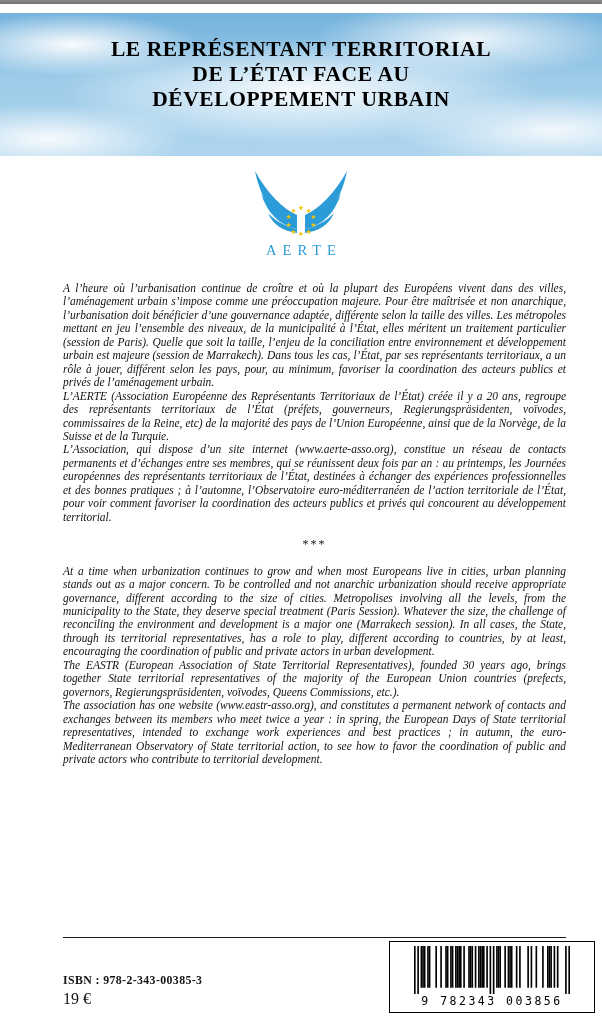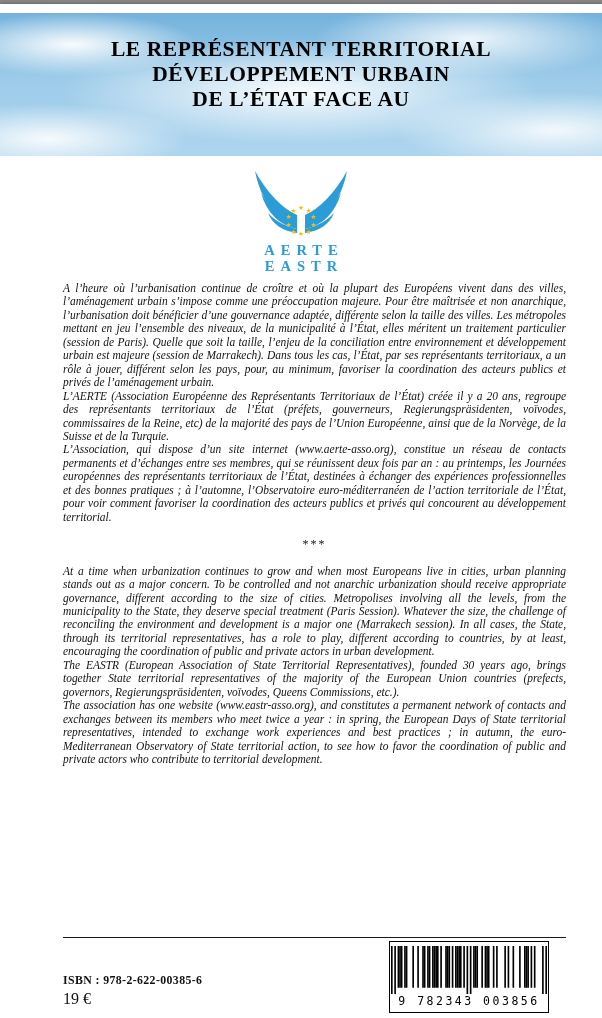--- a/index.html
+++ b/index.html
@@ -35,21 +35,21 @@
   }
   .title span{display:block;}
   
   .logo-block{
     position:absolute;left:0;top:163px;width:602px;
     text-align:center;
   }
   .logo-block svg{display:block;margin:0 auto;}
   .logo-text{
     font-family:"Liberation Serif", serif;
-    font-weight:bold;
+    font-weight:normal;
     color:#2b9cd8;
     font-size:14.5px;
     line-height:15.5px;
     letter-spacing:6px;
     padding-left:6px; 
   }
   
   .body-text{
     position:absolute;left:63px;top:278px;width:503px;
     font-size:11.45px;
@@ -75,21 +75,21 @@
   .isbn{
     position:absolute;left:63px;top:969px;
     font-size:11.8px;font-weight:bold;letter-spacing:.4px;
   }
   .price{
     position:absolute;left:63px;top:986px;
     font-size:16px;
     text-align:right;
   }
   .barcode-box{
-    position:absolute;left:389px;top:937px;width:160px;height:72px;
+    position:absolute;left:389px;top:937px;width:206px;height:72px;
     background:#fff;
     border:1px solid #000;
     box-sizing:border-box;
     text-align:center;
   }
   .barcode-box svg{display:block;margin:4px auto 0 auto;}
   .barcode-number{
     font-family:"DejaVu Sans Mono", monospace;
     font-size:11.5px;
     letter-spacing:2.5px;
@@ -98,22 +98,22 @@
   }
 </style>
 </head>
 <body>
 
 <div class="page">
 
   <div class="sky">
     <div class="title">
       <span>LE REPRÉSENTANT TERRITORIAL</span>
+      <span>DE L’ÉTAT FACE AU</span>
       <span>DÉVELOPPEMENT URBAIN</span>
-      <span>DE L’ÉTAT FACE AU</span>
     </div>
   </div>
 
   <div class="logo-block">
     <svg width="150" height="76" viewBox="0 0 140 76">
       <g fill="#2b9cd8">
 
         <path d="M66,58 C44,52 30,34 24,4 C36,26 52,42 66,48 Z"></path>
         <path d="M66,62 C48,58 36,46 30,26 C40,42 54,52 66,54 Z"></path>
         <path d="M66,66 C52,64 42,58 37,46 C46,56 58,60 66,62 Z"></path>
@@ -132,35 +132,34 @@
         <text x="82.4" y="60">★</text>
         <text x="77.6" y="66.5">★</text>
         <text x="70" y="69">★</text>
         <text x="62.4" y="66.5">★</text>
         <text x="57.6" y="60">★</text>
         <text x="57.6" y="52">★</text>
         <text x="62.4" y="45.5">★</text>
       </g>
     </svg>
     <div class="logo-text">AERTE</div>
-    <div class="logo-text">EASTR</div>
   </div>
 
   <div class="body-text">
     <p>A l’heure où l’urbanisation continue de croître et où la plupart des Européens vivent dans des villes, l’aménagement urbain s’impose comme une préoccupation majeure. Pour être maîtrisée et non anarchique, l’urbanisation doit bénéficier d’une gouvernance adaptée, différente selon la taille des villes. Les métropoles mettant en jeu l’ensemble des niveaux, de la municipalité à l’État, elles méritent un traitement particulier (session de Paris). Quelle que soit la taille, l’enjeu de la conciliation entre environnement et développement urbain est majeure (session de Marrakech). Dans tous les cas, l’État, par ses représentants territoriaux, a un rôle à jouer, différent selon les pays, pour, au minimum, favoriser la coordination des acteurs publics et privés de l’aménagement urbain.</p>
     <p>L’AERTE (Association Européenne des Représentants Territoriaux de l’État) créée il y a 20 ans, regroupe des représentants territoriaux de l’État (préfets, gouverneurs, Regierungspräsidenten, voïvodes, commissaires de la Reine, etc) de la majorité des pays de l’Union Européenne, ainsi que de la Norvège, de la Suisse et de la Turquie.</p>
     <p>L’Association, qui dispose d’un site internet (www.aerte-asso.org), constitue un réseau de contacts permanents et d’échanges entre ses membres, qui se réunissent deux fois par an : au printemps, les Journées européennes des représentants territoriaux de l’État, destinées à échanger des expériences professionnelles et des bonnes pratiques ; à l’automne, l’Observatoire euro-méditerranéen de l’action territoriale de l’État, pour voir comment favoriser la coordination des acteurs publics et privés qui concourent au développement territorial.</p>
     <div class="sep">***</div>
     <p>At a time when urbanization continues to grow and when most Europeans live in cities, urban planning stands out as a major concern. To be controlled and not anarchic urbanization should receive appropriate governance, different according to the size of cities. Metropolises involving all the levels, from the municipality to the State, they deserve special treatment (Paris Session). Whatever the size, the challenge of reconciling the environment and development is a major one (Marrakech session). In all cases, the State, through its territorial representatives, has a role to play, different according to countries, by at least, encouraging the coordination of public and private actors in urban development.</p>
     <p>The EASTR (European Association of State Territorial Representatives), founded 30 years ago, brings together State territorial representatives of the majority of the European Union countries (prefects, governors, Regierungspräsidenten, voïvodes, Queens Commissions, etc.).</p>
     <p>The association has one website (www.eastr-asso.org), and constitutes a permanent network of contacts and exchanges between its members who meet twice a year : in spring, the European Days of State territorial representatives, intended to exchange work experiences and best practices ; in autumn, the euro-Mediterranean Observatory of State territorial action, to see how to favor the coordination of public and private actors who contribute to territorial development.</p>
   </div>
 
   <div class="rule"></div>
-  <div class="isbn">ISBN : 978-2-622-00385-6</div>
+  <div class="isbn">ISBN : 978-2-343-00385-3</div>
   <div class="price">19 €</div>
 
   <div class="barcode-box">
     <svg id="barcode-bars" viewBox="0 0 95 46" preserveAspectRatio="none" width="156" height="48" fill="#000">
         <rect x="0" y="0" width="1" height="46"></rect>
         <rect x="2" y="0" width="1" height="46"></rect>
         <rect x="4" y="0" width="1" height="40"></rect>
         <rect x="5" y="0" width="1" height="40"></rect>
         <rect x="6" y="0" width="1" height="40"></rect>
         <rect x="8" y="0" width="1" height="40"></rect>

